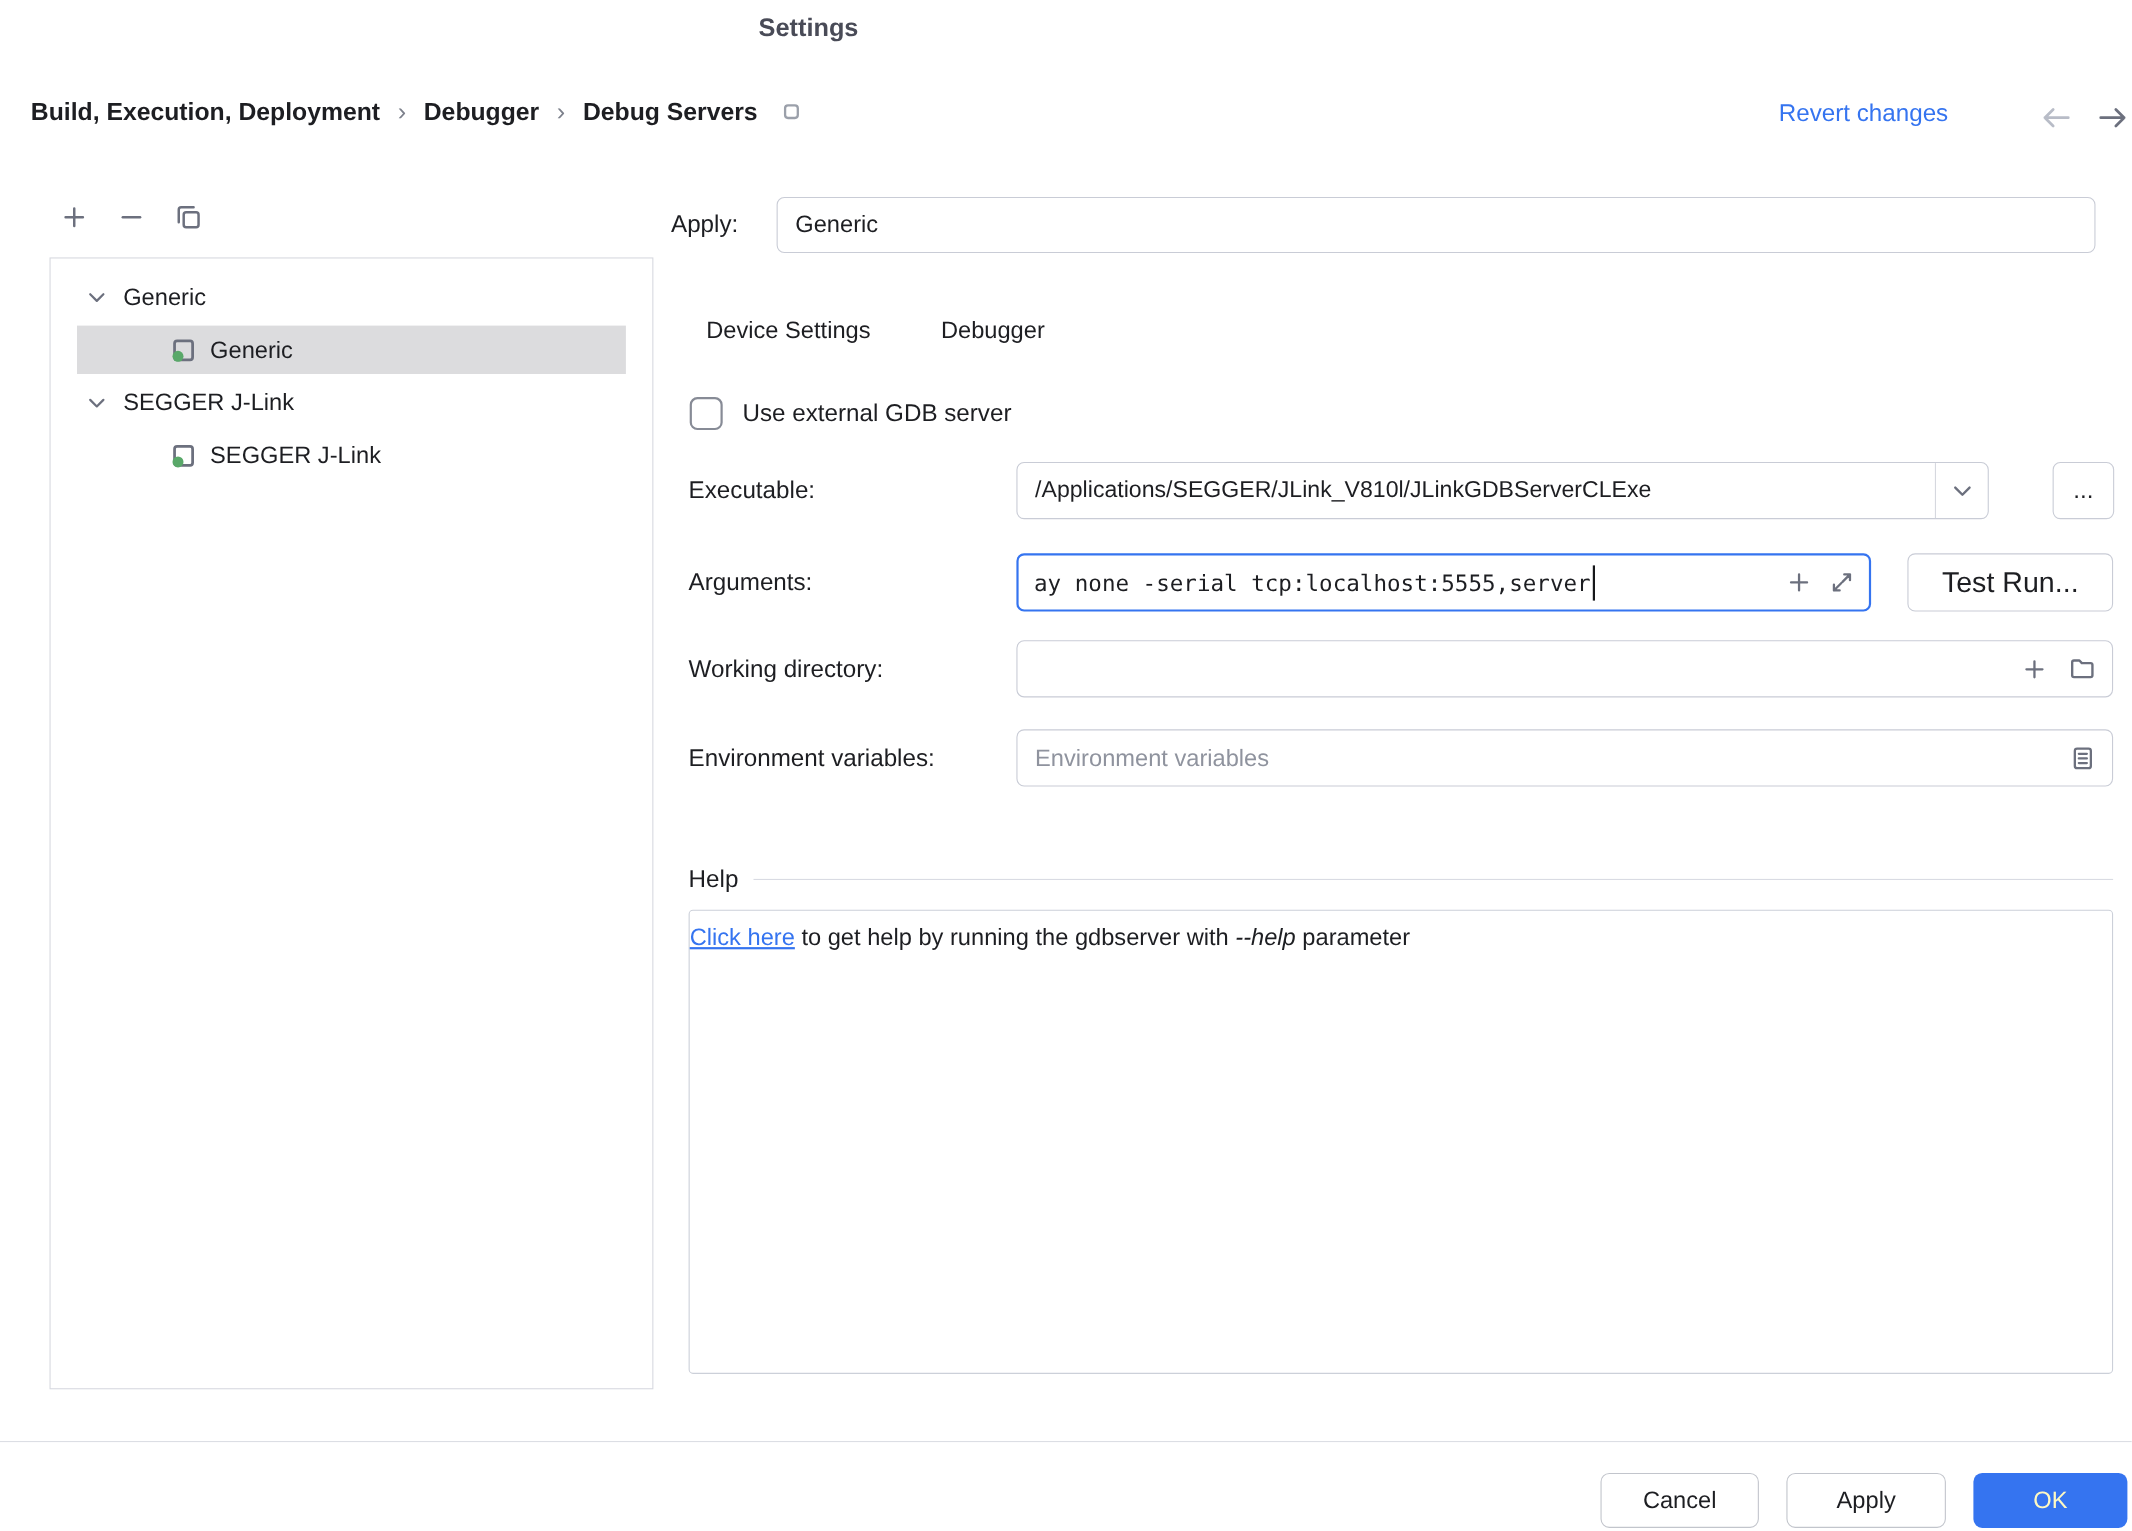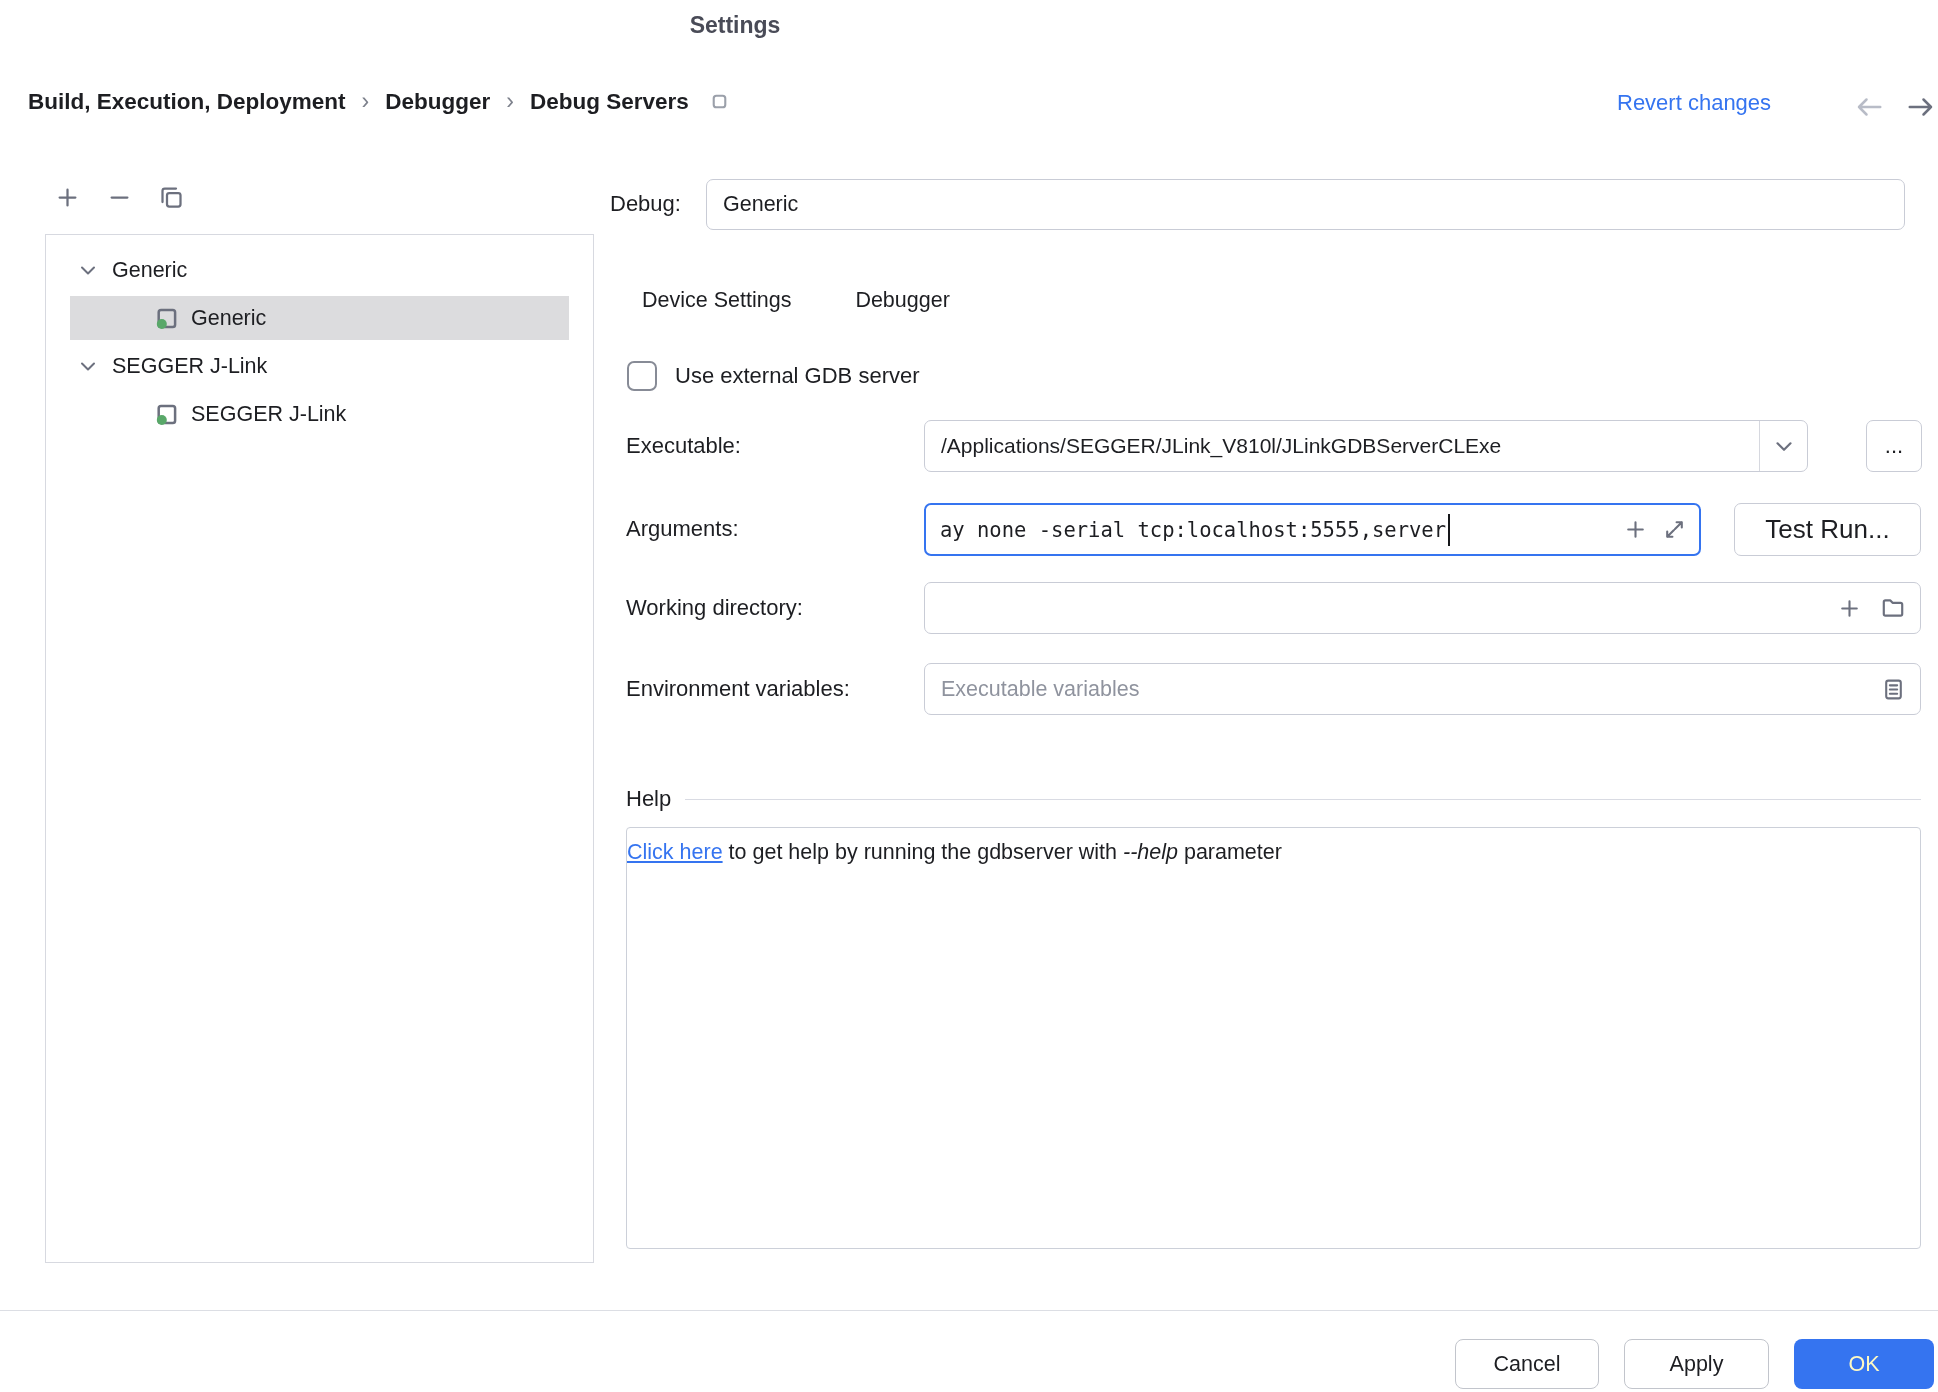--- a/index.html
+++ b/index.html
@@ -168,21 +168,21 @@
     <span>
       <svg width="25" height="25" viewBox="0 0 16 16">
           <rect x="3" y="2.5" width="10.5" height="11" rx="1.5" fill="none" stroke="#6c707e" stroke-width="1.6"></rect>
           <circle cx="5" cy="11.5" r="3.2" fill="#59a869"></circle>
         </svg>
     </span>
     <span class="tree-label">SEGGER J-Link</span>
   </div>
 </div>
 
-<span id="name-label">Debug:</span>
+<span id="name-label">Apply:</span>
 <div class="abs" id="name-input">
   <span>Generic</span>
 </div>
 
 <div class="abs" id="tabs">
   <div class="tab">
       <span>Device Settings</span>
     </div>
   <div class="tab">
       <span>Debugger</span>
@@ -237,21 +237,21 @@
   </span>
   <span class="inline-icon">
     <svg width="26" height="26" viewBox="0 0 24 24">
         <path d="M3.5 6.5A1.5 1.5 0 0 1 5 5h4.6l2 2.2H19a1.5 1.5 0 0 1 1.5 1.5v8.8A1.5 1.5 0 0 1 19 19H5a1.5 1.5 0 0 1-1.5-1.5z" class="stroke"></path>
       </svg>
   </span>
 </div>
 
 <span class="field-label" id="lbl-env">Environment variables:</span>
 <div class="abs" id="env-input">
-  <span id="env-placeholder">Executable variables</span>
+  <span id="env-placeholder">Environment variables</span>
   <span class="inline-icon">
     <svg width="25" height="25" viewBox="0 0 24 24">
         <rect x="5" y="3.5" width="14" height="17" rx="2" class="stroke"></rect>
         <path d="M8.5 8h7M8.5 12h7M8.5 16h7" class="stroke"></path>
       </svg>
   </span>
 </div>
 
 <div class="abs" id="help-header">
   <span id="help-title">Help</span>

